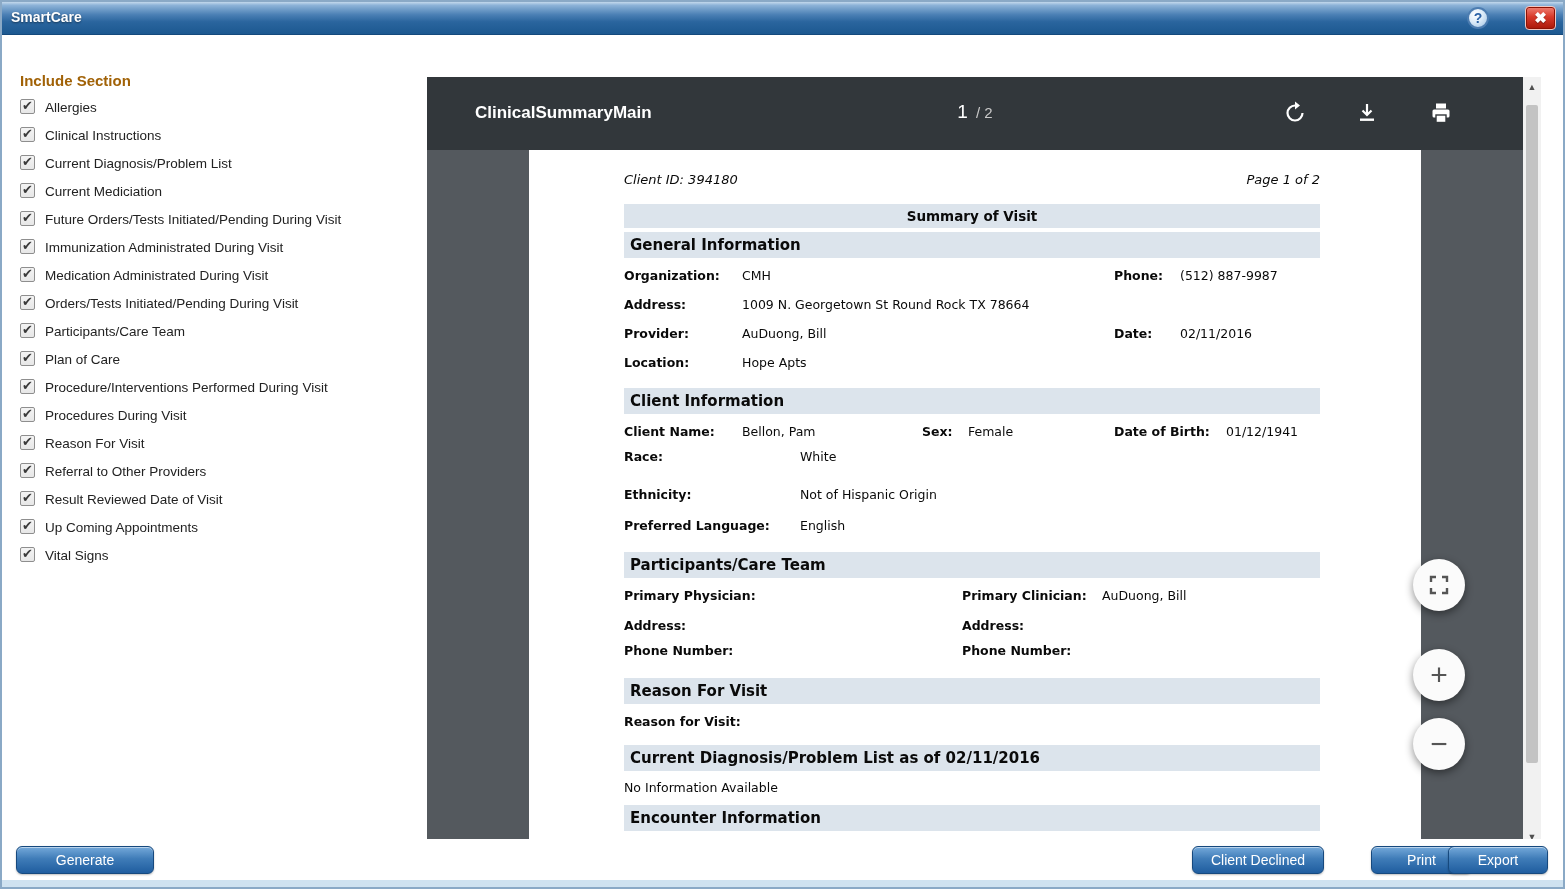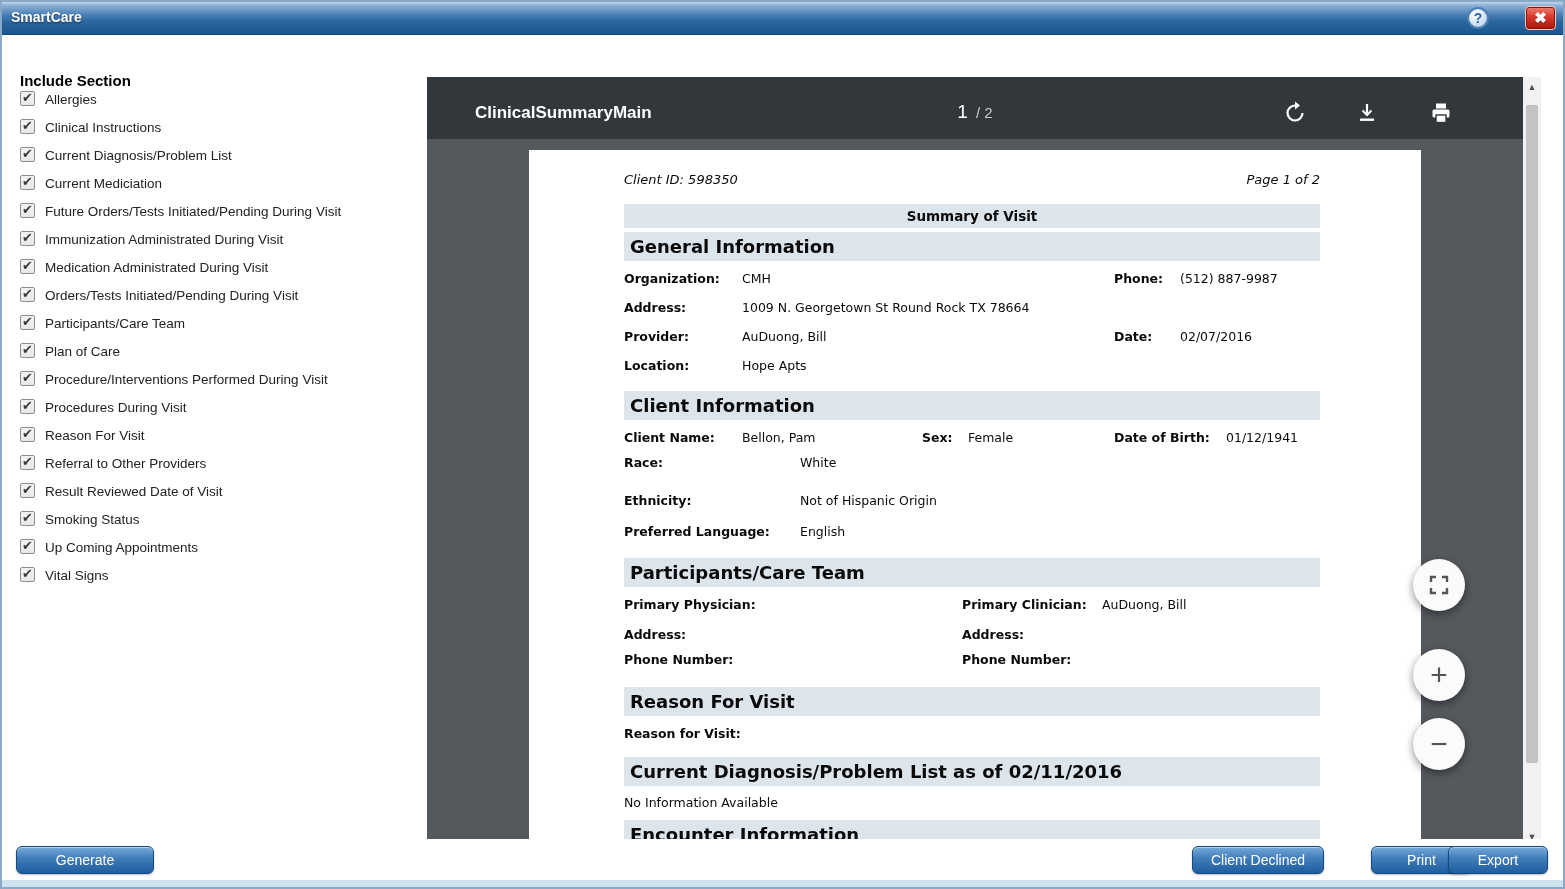--- a/index.html
+++ b/index.html
@@ -18,44 +18,44 @@
     border:2px solid #4c7cb0; color:#2b62a6; font-weight:bold; font-size:14px;
     display:flex; align-items:center; justify-content:center; cursor:pointer; }
   .close-btn { position:absolute; right:7px; top:4px; width:31px; height:24px; border-radius:4px;
     background:linear-gradient(180deg,#f08073 0%,#d8392a 45%,#a81708 100%);
     border:1px solid #f3c7c1; box-shadow:0 0 0 1px #8c1205 inset;
     color:#fff; font-weight:bold; font-size:15px; display:flex; align-items:center; justify-content:center;
     cursor:pointer; text-shadow:0 1px 1px rgba(0,0,0,.4); }
 
   
   .left-panel { position:absolute; left:18px; top:70px; width:398px; }
-  .left-panel h2 { font-size:15px; font-weight:bold; color:#000000; margin-bottom:0; }
+  .left-panel h2 { font-size:15px; font-weight:bold; color:#a16207; margin-bottom:8px; }
   .chk-item { font-size:13.5px; color:#222; line-height:20px; margin-bottom:7px; }
   .chk-box { display:inline-block; width:15px; height:15px; margin-right:10px; position:relative;
     top:2px; border:1px solid #8e8e8e; border-radius:2px;
     background:linear-gradient(180deg,#f4f4f4,#e7e7e7); cursor:pointer; }
   .chk-box::after { content:"\2714"; position:absolute; left:1px; top:-4px; font-size:13px; color:#3a3a3a; }
 
   
   .viewer { position:absolute; left:425px; top:75px; width:1096px; height:770px;
     background:#54595e; overflow:hidden; }
-  .pdf-toolbar { position:absolute; left:0; top:0; width:100%; height:62px; background:#32373b; }
+  .pdf-toolbar { position:absolute; left:0; top:0; width:100%; height:73px; background:#32373b; }
   .pdf-title { position:absolute; left:48px; top:26px; color:#fff; font-weight:bold; font-size:17px; }
   .page-indicator { position:absolute; left:0; top:24px; width:100%; text-align:center; color:#c9c9c9;
     font-size:15px; }
   .page-indicator .cur { color:#fff; font-size:19px; margin-right:8px; }
   .tb-icon { position:absolute; top:24px; width:24px; height:24px; cursor:pointer; }
   .tb-rotate { right:216px; } .tb-download { right:144px; } .tb-print { right:70px; }
 
   
   .page { position:absolute; left:102px; top:73px; width:892px; height:697px; background:#fff; overflow:hidden; }
   .doc { position:absolute; left:95px; top:22px; width:696px; font-family:"DejaVu Sans", sans-serif;
     font-size:12.5px; color:#0a0a0a; }
   .doc-meta { display:flex; justify-content:space-between; font-style:italic; font-size:13px; margin-bottom:17px; }
-  .band { background:#dce4ec; font-weight:bold; font-size:18px; padding:4px 6px; margin-top:4px; }
+  .band { background:#dce4ec; font-weight:bold; font-size:15px; padding:4px 6px; margin-top:4px; }
   .band.center { text-align:center; font-size:13.5px; }
   .frow { position:relative; height:19px; margin-top:10px; }
   .frow b { font-weight:bold; }
   .abs { position:absolute; top:0; white-space:nowrap; }
   .plain { margin-top:9px; font-size:12.5px; }
 
   
   .float-btn { position:absolute; width:52px; height:52px; border-radius:50%; background:#fbfbfb;
     box-shadow:0 3px 8px rgba(0,0,0,.45); display:flex; align-items:center; justify-content:center;
     cursor:pointer; color:#555; }
@@ -104,21 +104,20 @@
     <div class="chk-item"><span class="chk-box"></span><span>Immunization Administrated During Visit</span></div>
     <div class="chk-item"><span class="chk-box"></span><span>Medication Administrated During Visit</span></div>
     <div class="chk-item"><span class="chk-box"></span><span>Orders/Tests Initiated/Pending During Visit</span></div>
     <div class="chk-item"><span class="chk-box"></span><span>Participants/Care Team</span></div>
     <div class="chk-item"><span class="chk-box"></span><span>Plan of Care</span></div>
     <div class="chk-item"><span class="chk-box"></span><span>Procedure/Interventions Performed During Visit</span></div>
     <div class="chk-item"><span class="chk-box"></span><span>Procedures During Visit</span></div>
     <div class="chk-item"><span class="chk-box"></span><span>Reason For Visit</span></div>
     <div class="chk-item"><span class="chk-box"></span><span>Referral to Other Providers</span></div>
     <div class="chk-item"><span class="chk-box"></span><span>Result Reviewed Date of Visit</span></div>
-    <div class="chk-item"><span class="chk-box"></span><span>Smoking Status</span></div>
     <div class="chk-item"><span class="chk-box"></span><span>Up Coming Appointments</span></div>
     <div class="chk-item"><span class="chk-box"></span><span>Vital Signs</span></div>
   </div>
 
   <div class="viewer">
     <div class="pdf-toolbar">
       <span class="pdf-title">ClinicalSummaryMain</span>
       <div class="page-indicator">
         <span class="cur">1</span><span>/</span>
         <span>2</span>
@@ -134,42 +133,42 @@
       <svg class="tb-icon tb-print" viewBox="0 0 24 24">
         <rect x="7" y="2.5" width="10" height="5" fill="#fff"></rect>
         <rect x="3.5" y="8.5" width="17" height="8" rx="1.5" fill="#fff"></rect>
         <rect x="7" y="14" width="10" height="7.5" fill="#fff" stroke="#32373b" stroke-width="1.4"></rect>
       </svg>
     </div>
 
     <div class="page">
       <div class="doc">
         <div class="doc-meta">
-          <span>Client ID: 598350</span>
+          <span>Client ID: 394180</span>
           <span>Page 1 of 2</span>
         </div>
 
         <div class="band center">Summary of Visit</div>
 
         <div class="band">General Information</div>
         <div class="frow">
           <b class="abs" style="left:0">Organization:</b>
           <span class="abs" style="left:118px">CMH</span>
           <b class="abs" style="left:490px">Phone:</b>
           <span class="abs" style="left:556px">(512) 887-9987</span>
         </div>
         <div class="frow">
           <b class="abs" style="left:0">Address:</b>
           <span class="abs" style="left:118px">1009 N. Georgetown St Round Rock TX 78664</span>
         </div>
         <div class="frow">
           <b class="abs" style="left:0">Provider:</b>
           <span class="abs" style="left:118px">AuDuong, Bill</span>
           <b class="abs" style="left:490px">Date:</b>
-          <span class="abs" style="left:556px">02/07/2016</span>
+          <span class="abs" style="left:556px">02/11/2016</span>
         </div>
         <div class="frow" style="margin-bottom:14px">
           <b class="abs" style="left:0">Location:</b>
           <span class="abs" style="left:118px">Hope Apts</span>
         </div>
 
         <div class="band">Client Information</div>
         <div class="frow">
           <b class="abs" style="left:0">Client Name:</b>
           <span class="abs" style="left:118px">Bellon, Pam</span>

